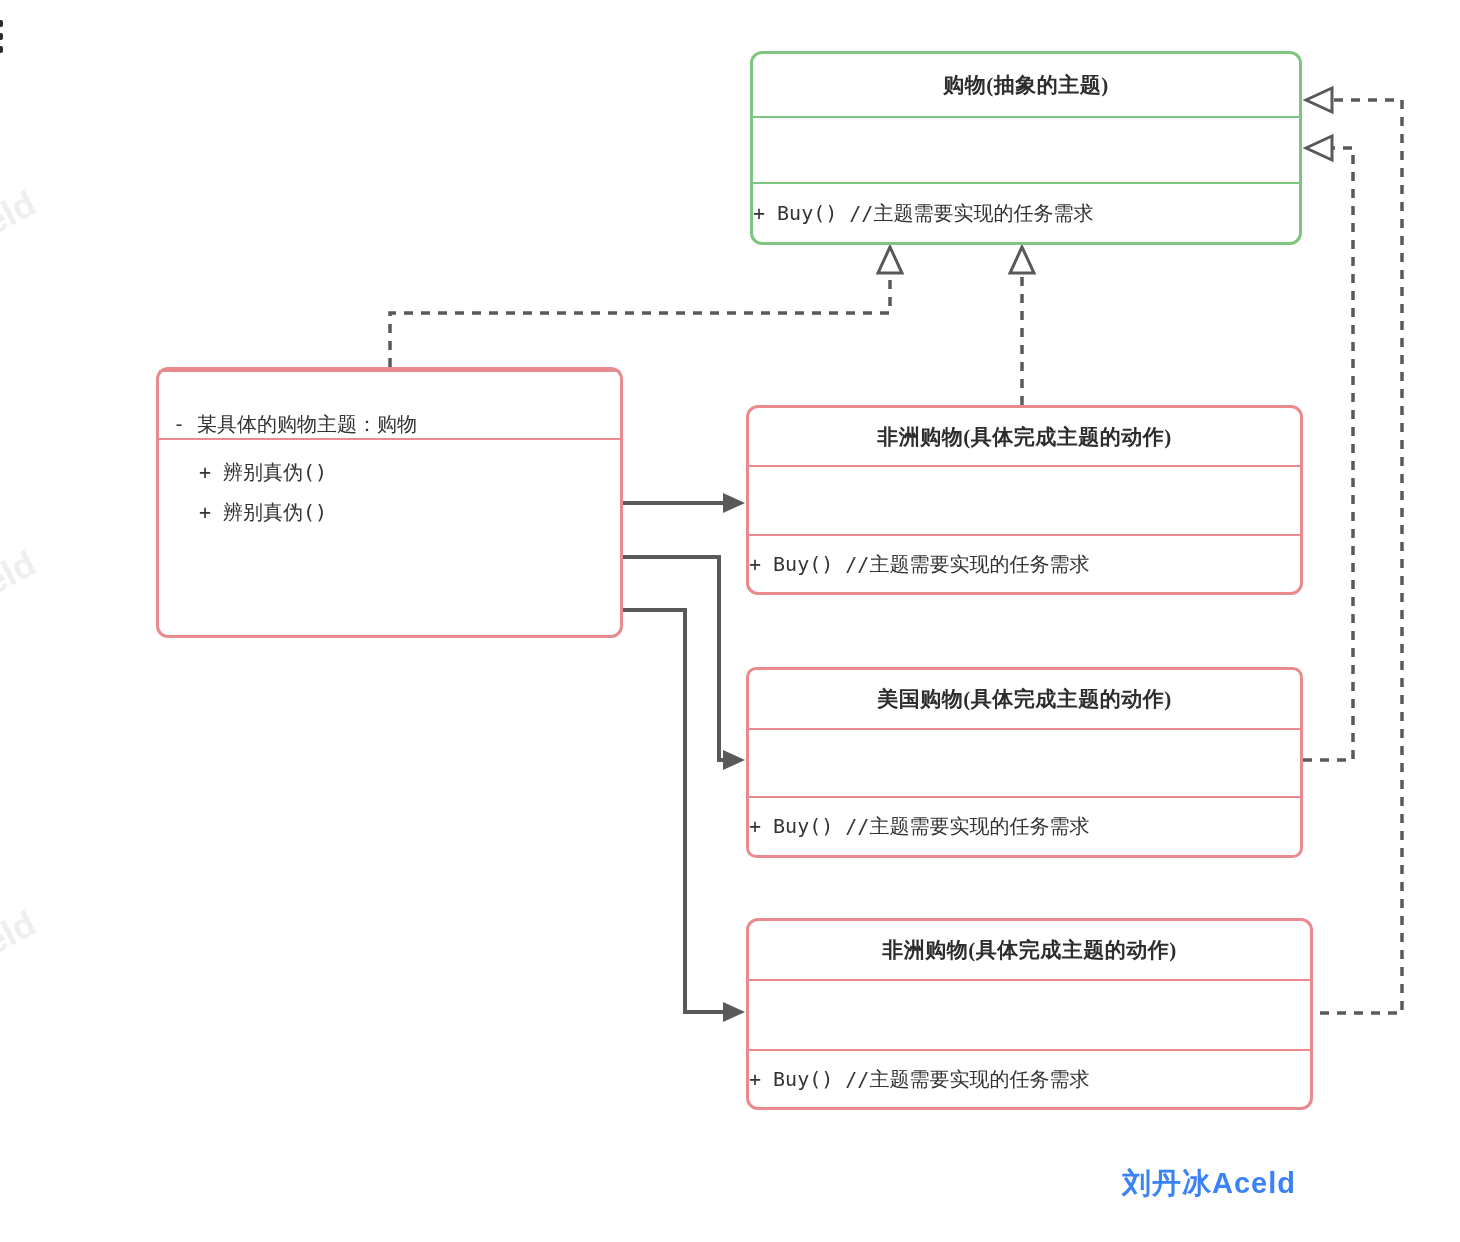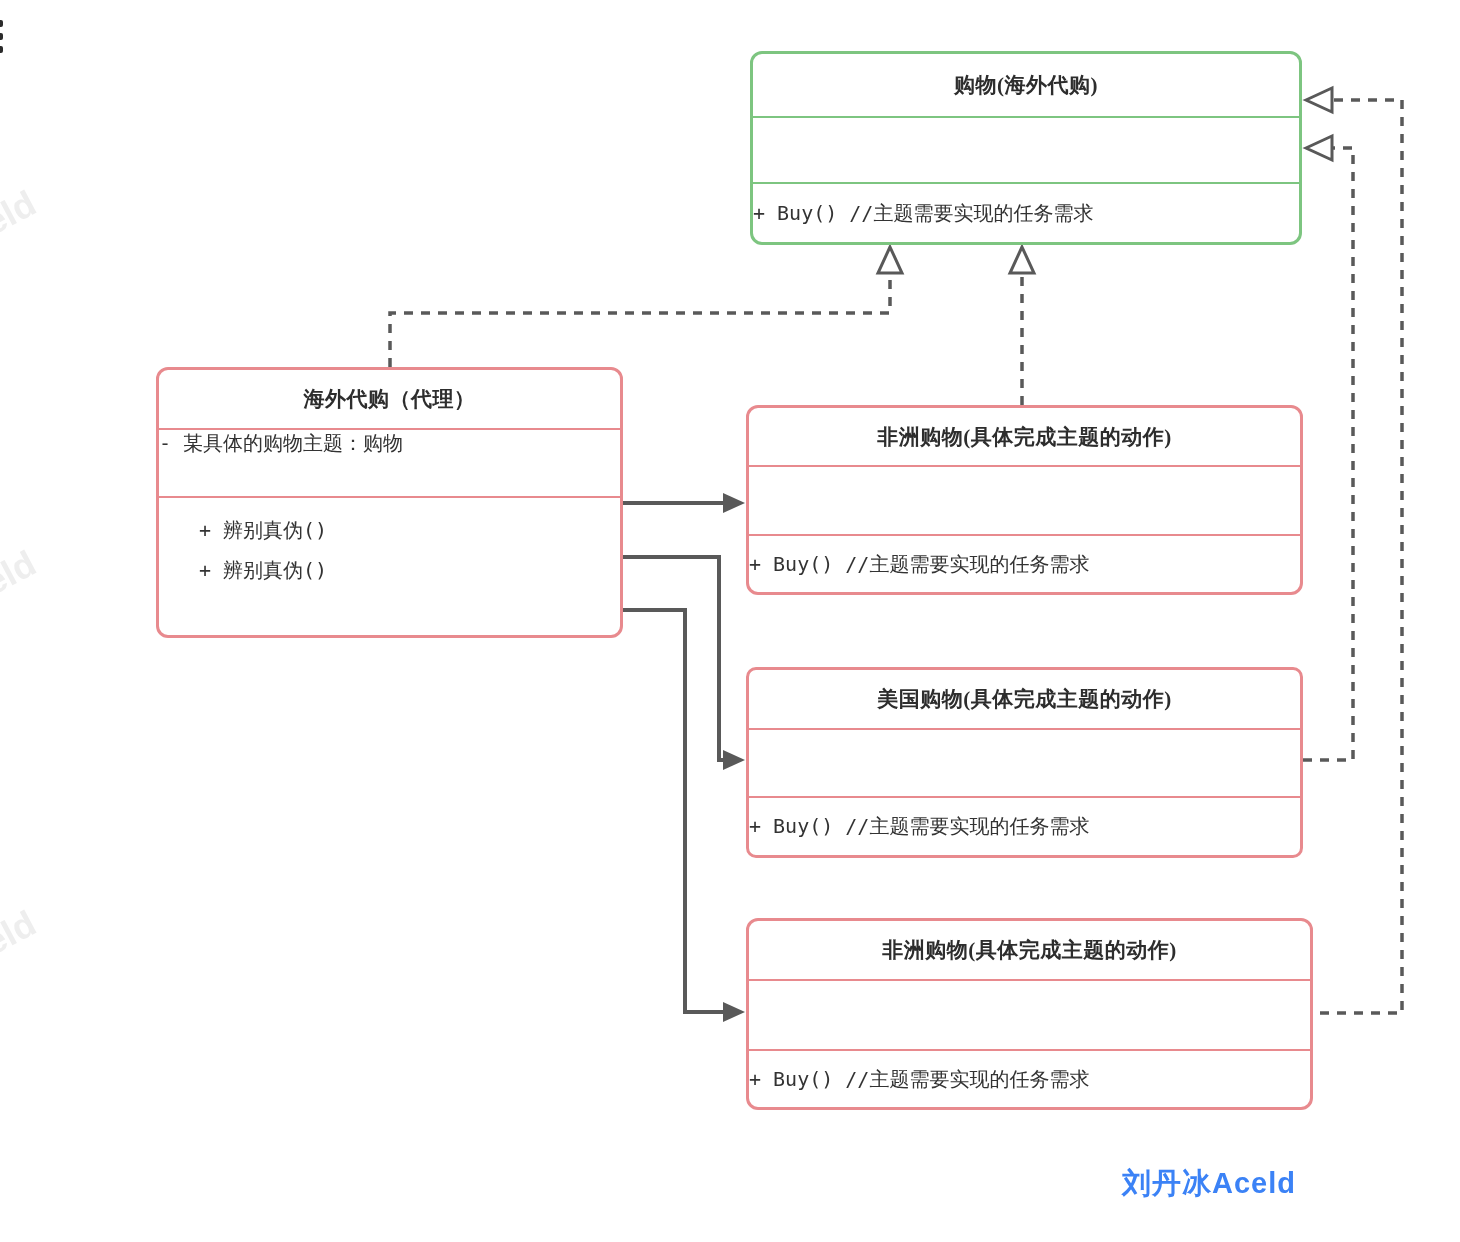--- a/index.html
+++ b/index.html
@@ -30,21 +30,22 @@
   .uml-class .title{
     display:flex;align-items:center;justify-content:center;
     font-family:"Liberation Serif",serif;
     font-weight:bold;
     font-size:21px;
     color:#2d2d2d;
     letter-spacing:0.5px;
   }
   .uml-class .attrs{
     border-top:2px solid;
-    display:flex;align-items:flex-start;
+    display:flex;align-items:flex-end;
+    padding-left:14px;
   }
   .uml-class .methods{
     border-top:2px solid;
     flex:1;
     display:flex;
     flex-direction:column;
     justify-content:center;
   }
   .uml-class.green .attrs,.uml-class.green .methods{border-top-color:#7dc580;}
   .uml-class.pink .attrs,.uml-class.pink .methods{border-top-color:#e88a8e;}
@@ -131,29 +132,28 @@
       </g>
 
       <g>
         <path d="M623,610 H685 V1012 H727" stroke-width="4"></path>
         <polygon points="745,1012 723,1002 723,1022" fill="#595959" stroke="none"></polygon>
       </g>
     </g>
   </svg>
 
   <div class="uml-class green" style="left:750px;top:51px;width:552px;height:194px;">
-    <div class="row title" style="height:62px;">购物(海外代购)</div>
+    <div class="row title" style="height:62px;">购物(抽象的主题)</div>
     <div class="row attrs" style="height:66px;"></div>
     <div class="row methods">
       <span class="uml-text">+ Buy() //主题需要实现的任务需求</span>
     </div>
   </div>
 
   <div class="uml-class pink" style="left:156px;top:367px;width:467px;height:271px;">
-    <div class="row title" style="height:58px;">海外代购（代理）</div>
     <div class="row attrs" style="height:68px;">
       <span class="uml-text">- 某具体的购物主题：购物</span>
     </div>
     <div class="row methods proxy-methods">
       <span class="uml-text">+ 辨别真伪()</span>
       <span class="uml-text">+ 辨别真伪()</span>
     </div>
   </div>
 
   <div class="uml-class pink" style="left:746px;top:405px;width:557px;height:190px;">

